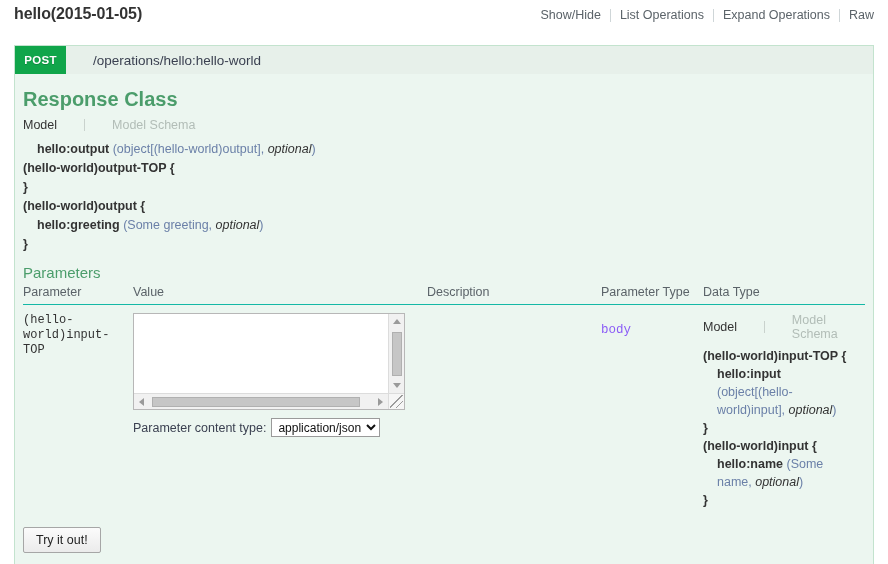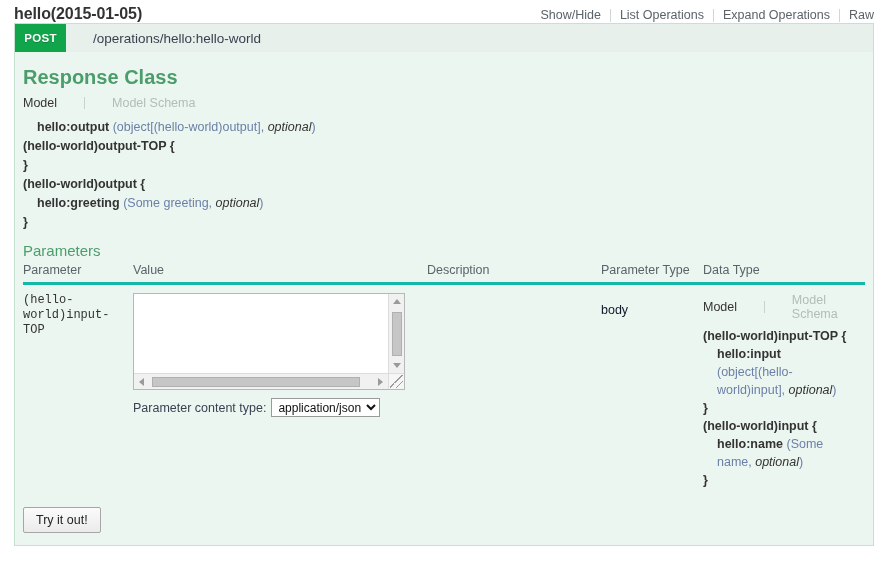--- a/index.html
+++ b/index.html
@@ -22,21 +22,21 @@
     height: 564px;
     box-sizing: border-box;
     padding: 0 14px;
   }
 
   
   .resource-head {
     display: flex;
     align-items: baseline;
     justify-content: space-between;
-    height: 23px;
+    height: 45px;
     padding-top: 5px;
     box-sizing: border-box;
   }
   .resource-title {
     font-size: 16px;
     font-weight: bold;
     color: #333333;
     letter-spacing: -0.1px;
   }
   .resource-options {
@@ -169,21 +169,21 @@
   
   table.params {
     width: 100%;
     border-collapse: collapse;
     font-size: 12.5px;
   }
   table.params thead th {
     text-align: left;
     font-weight: normal;
     color: #5b6369;
-    border-bottom: 3px solid #14b8a6;
+    border-bottom: 1px solid #14b8a6;
     padding: 0 0 5px 0;
     font-size: 12.5px;
     vertical-align: bottom;
   }
   table.params tbody td {
     vertical-align: top;
     padding: 8px 6px 8px 0;
   }
   .col-param { width: 104px; }
   .col-value { width: 288px; }
@@ -309,22 +309,23 @@
     font-size: 12.5px;
     color: #3b4151;
     display: flex;
     align-items: center;
     gap: 5px;
     padding-left: 0;
   }
 
   .ptype-cell {
     font-size: 12.5px;
-    color: #0f172a;
+    color: #8b5cf6;
     padding-top: 10px;
+    font-family: Liberation Mono, monospace;
   }
 
   .dtype-tabs { margin-bottom: 6px; }
   .dtype-model {
     font-size: 12.5px;
     line-height: 18px;
   }
 
   .tryout {
     margin-top: 10px;

